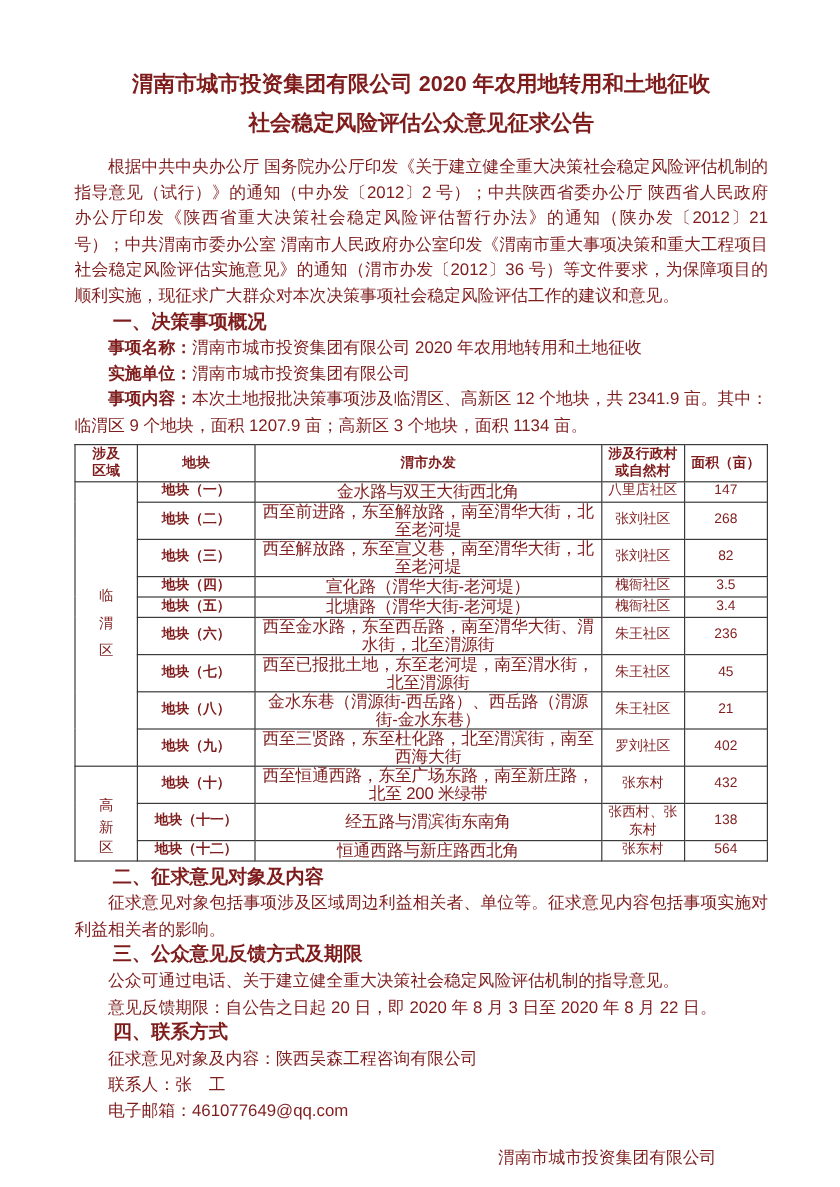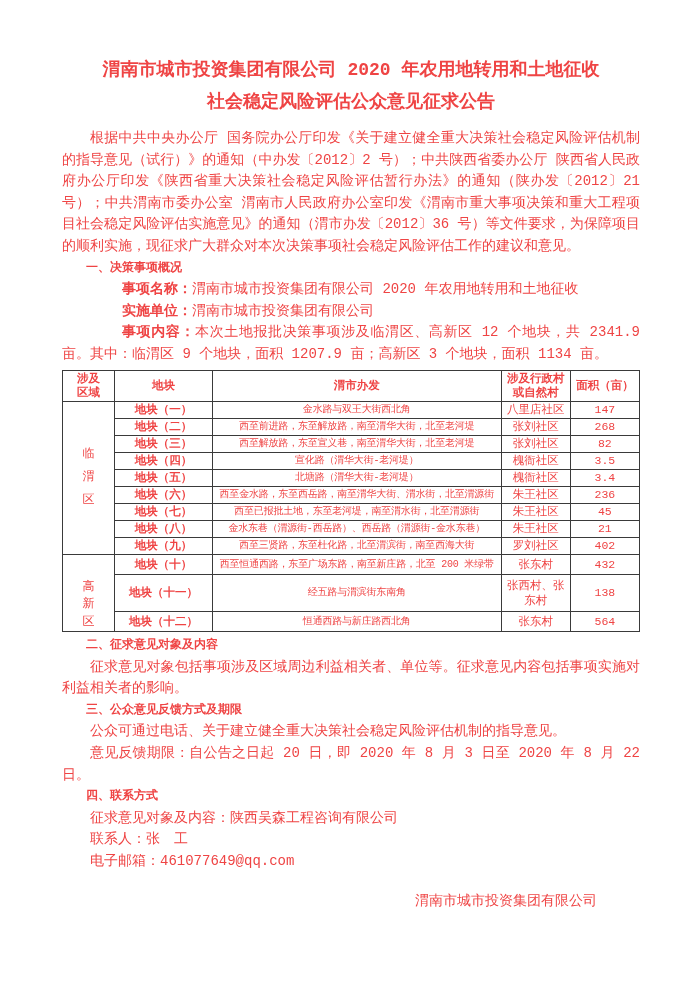--- a/index.html
+++ b/index.html
@@ -1,46 +1,46 @@
 <!DOCTYPE html>
 <html lang="zh"><head>
 <meta charset="utf-8">
 <style>
   html,body{margin:0;padding:0;background:#ffffff;}
   body{width:700px;height:989px;overflow:hidden;}
   .page{
     box-sizing:border-box;
     width:700px;height:989px;
     padding:54px 60px 0 62px;
-    font-family:Liberation Mono, monospace;
-    color:#ef4444;
+    font-family:Liberation Sans, sans-serif;
+    color:#7f1d1d;
     background:#ffffff;
   }
   .title{
     text-align:center;
     font-weight:bold;
     font-size:18px;
     line-height:32px;
     margin:0 0 10px 0;
   }
   .para{
     font-size:14px;
     line-height:21.6px;
     margin:0;
     text-align:justify;
   }
   .indent{text-indent:2em;}
   .sec-heading{
-    font-size:12px;
+    font-size:16px;
     line-height:21.6px;
     font-weight:bold;
     margin:0;
     text-indent:2em;
   }
-  .bold-label{font-weight:bold;margin-left:32px;}
+  .bold-label{font-weight:bold;}
   table.plots{
     width:100%;
     border-collapse:collapse;
     margin:4px 0 3px 0;
     font-size:11.5px;
     table-layout:fixed;
   }
   table.plots th, table.plots td{
     border:1px solid #3a3a3a;
     text-align:center;
@@ -55,21 +55,21 @@
     white-space:pre-line;
     height:30px;
     line-height:14px;
   }
   col.c-region{width:9%;}
   col.c-plot{width:17%;}
   col.c-location{width:50%;}
   col.c-village{width:12%;}
   col.c-area{width:12%;}
   td.plot-cell{font-weight:bold;margin-left:15px;}
-  td.location-cell{font-size:10px;letter-spacing:-0.2px;}
+  td.location-cell{font-size:14px;letter-spacing:-0.2px;}
   td.region-cell{vertical-align:middle;}
   .region-inner{
     width:1.05em;
     margin:0 auto;
     word-break:break-all;
     font-size:12px;
   }
   .region-inner.lw{line-height:23px;}
   .region-inner.gx{line-height:17.5px;margin-top:24px;}
   .signature{

